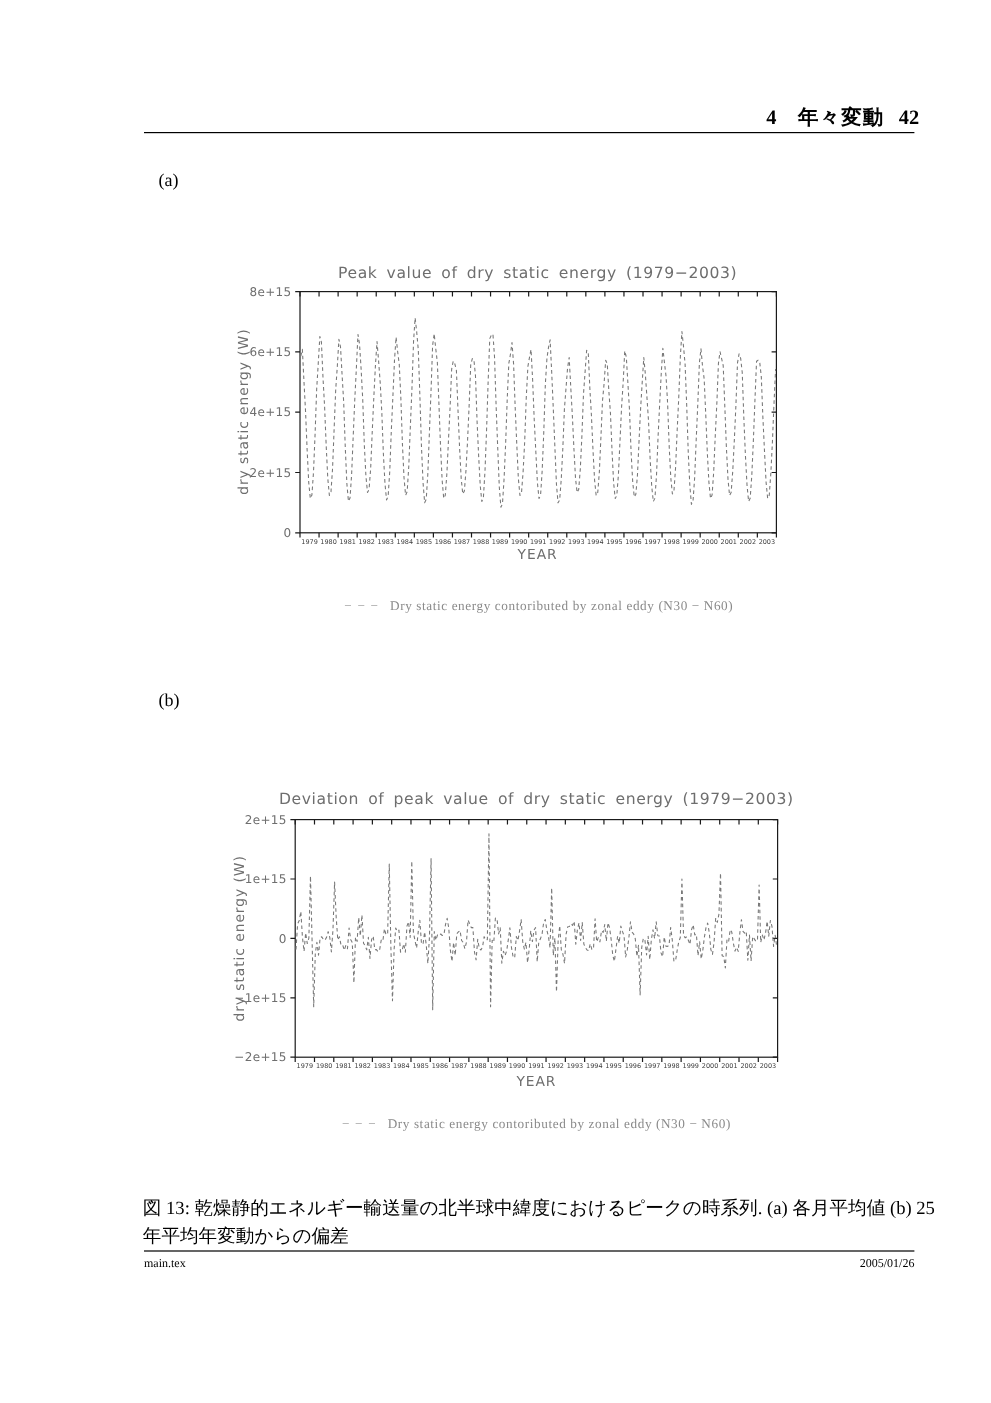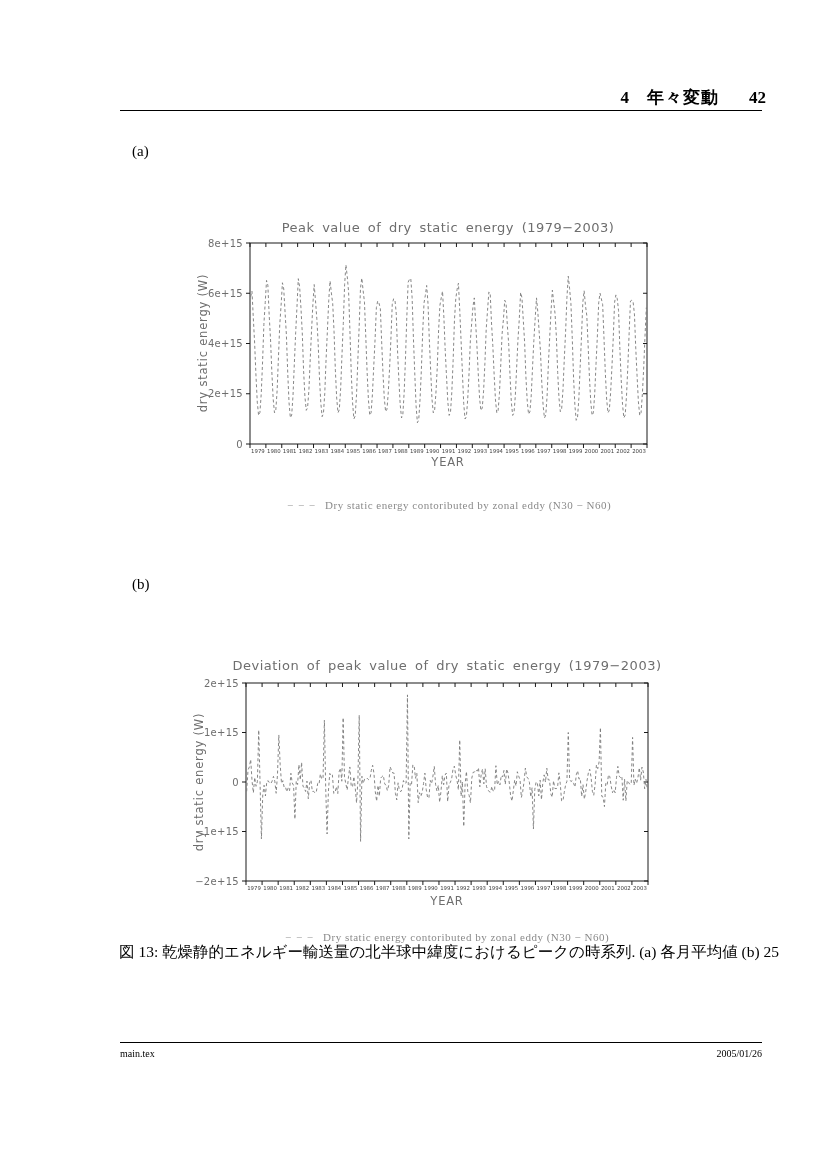--- a/index.html
+++ b/index.html
@@ -3,40 +3,40 @@
 <meta charset="utf-8">
 <style>
   html,body{margin:0;padding:0;background:#fff;}
   #page{position:relative;width:826px;height:1169px;background:#ffffff;overflow:hidden;
         font-family:"Liberation Serif","DejaVu Serif",serif;color:#000;}
   .abs{position:absolute;}
   
   #header-text{top:86px;left:120px;width:646px;height:22px;display:flex;justify-content:flex-end;
                align-items:baseline;font-weight:bold;font-size:17px;}
   #header-text .sec-num{margin-right:18px;}
-  #header-text .sec-title{margin-right:30px;letter-spacing:1px;}
+  #header-text .sec-title{margin-right:12px;letter-spacing:1px;}
   .rule{height:1px;background:#000;}
   #header-rule{top:110px;left:120px;width:642px;}
   
   .panel-label{font-size:15px;left:132px;}
   #label-a{top:143px;}
   #label-b{top:576px;}
   
   svg{overflow:visible;}
   .ct{font-family:"DejaVu Sans",sans-serif;font-size:13px;fill:#6e6e6e;letter-spacing:.5px;word-spacing:3px;}
   .ctick{font-family:"DejaVu Sans",sans-serif;font-size:10px;fill:#6e6e6e;letter-spacing:.3px;}
   .caxis{font-family:"DejaVu Sans",sans-serif;font-size:11.5px;fill:#6e6e6e;letter-spacing:.8px;}
   
   .legend{height:16px;line-height:16px;text-align:center;font-family:Liberation Serif, serif;
           font-size:11px;color:#8a8a8a;letter-spacing:.5px;white-space:nowrap;}
   .legend .dashes{color:#9a9a9a;margin-right:9px;letter-spacing:1px;}
   #legend-a{top:497px;left:190px;width:518px;}
   #legend-b{top:929px;left:188px;width:518px;}
   
-  #caption{top:940px;left:119px;width:650px;font-size:15.5px;line-height:23px;}
+  #caption{top:996px;left:119px;width:650px;font-size:15.5px;line-height:23px;}
   #caption div{white-space:nowrap;}
   
   #footer-rule{top:1042px;left:120px;width:642px;}
   #footer-row{top:1048px;left:120px;width:642px;display:flex;justify-content:space-between;
               font-size:10px;}
 </style>
 </head>
 <body>
 
 <div id="page">
@@ -137,20 +137,21 @@
         <path d="M96.67,143.32 L98.01,122.01 L99.35,119.02 L100.69,111.51 L102.03,132.92 L103.37,144.83 L104.71,129.39 L106.05,138.31 L107.39,133.70 L108.73,82.03 L110.07,135.68 L111.41,190.93 L112.75,146.73 L114.09,137.26 L115.43,147.94 L116.77,133.47 L118.11,132.65 L119.45,134.88 L120.79,135.56 L122.13,133.11 L123.47,128.39 L124.81,133.16 L126.15,145.27 L127.49,126.45 L128.83,86.97 L130.17,116.52 L131.51,135.32 L132.85,132.65 L134.19,139.59 L135.53,139.23 L136.87,143.85 L138.21,139.87 L139.55,142.65 L140.89,125.29 L142.23,134.86 L143.57,137.46 L144.91,171.13 L146.25,133.04 L147.59,136.48 L148.93,116.60 L150.27,131.95 L151.61,114.37 L152.95,138.04 L154.29,140.13 L155.63,143.51 L156.97,133.17 L158.31,150.72 L159.65,135.01 L160.99,132.09 L162.33,143.46 L163.67,143.30 L165.01,145.04 L166.35,143.64 L167.69,135.43 L169.03,136.36 L170.37,125.93 L171.71,131.08 L173.05,130.00 L174.39,72.13 L175.73,141.11 L177.07,185.97 L178.41,143.30 L179.75,125.38 L181.09,128.22 L182.43,127.11 L183.77,145.44 L185.11,144.16 L186.45,138.58 L187.79,145.47 L189.13,123.82 L190.47,120.11 L191.81,133.21 L193.15,69.65 L194.49,128.85 L195.83,135.85 L197.17,142.00 L198.51,128.58 L199.85,118.96 L201.19,137.72 L202.53,138.98 L203.87,128.62 L205.21,139.62 L206.55,154.85 L207.89,132.66 L209.23,67.17 L210.57,193.40 L211.91,128.29 L213.25,135.48 L214.59,131.08 L215.93,131.70 L217.27,130.33 L218.61,131.60 L219.95,130.78 L221.29,122.37 L222.63,117.30 L223.97,125.40 L225.31,143.77 L226.65,153.25 L227.99,137.42 L229.33,148.17 L230.67,130.13 L232.01,128.62 L233.35,127.42 L234.69,135.73 L236.03,137.47 L237.37,142.58 L238.71,137.19 L240.05,118.73 L241.39,121.91 L242.73,125.05 L244.07,125.00 L245.41,145.43 L246.75,151.87 L248.09,134.82 L249.43,142.55 L250.77,143.65 L252.11,141.16 L253.45,132.55 L254.79,135.39 L256.13,135.01 L257.47,46.88 L258.81,190.93 L260.15,135.51 L261.49,137.24 L262.83,117.04 L264.17,117.62 L265.51,130.28 L266.85,125.17 L268.19,154.63 L269.53,144.74 L270.87,148.31 L272.21,144.35 L273.55,135.40 L274.89,125.15 L276.23,141.58 L277.57,149.33 L278.91,150.18 L280.25,132.46 L281.59,135.81 L282.93,128.09 L284.27,118.32 L285.61,136.72 L286.95,142.97 L288.29,137.31 L289.63,154.33 L290.97,143.46 L292.31,127.58 L293.65,136.63 L294.99,127.14 L296.33,125.03 L297.67,153.55 L299.01,136.50 L300.35,134.38 L301.69,130.49 L303.03,120.94 L304.37,118.20 L305.71,127.09 L307.05,132.52 L308.39,141.84 L309.73,91.92 L311.07,148.27 L312.41,133.72 L313.75,178.55 L315.09,136.36 L316.43,123.45 L317.77,143.53 L319.11,147.21 L320.45,154.90 L321.79,130.16 L323.13,124.31 L324.47,124.04 L325.81,121.90 L327.15,123.12 L328.49,119.77 L329.83,138.76 L331.17,126.65 L332.51,121.10 L333.85,135.79 L335.19,120.74 L336.53,138.71 L337.87,141.74 L339.21,143.65 L340.55,144.22 L341.89,138.51 L343.23,143.11 L344.57,142.82 L345.91,117.72 L347.25,136.85 L348.59,133.47 L349.93,136.89 L351.27,127.61 L352.61,129.03 L353.95,122.48 L355.29,136.33 L356.63,120.96 L357.97,125.00 L359.31,135.04 L360.65,148.10 L361.99,153.12 L363.33,142.56 L364.67,132.16 L366.01,138.00 L367.35,123.76 L368.69,128.18 L370.03,131.76 L371.37,149.49 L372.71,143.62 L374.05,133.58 L375.39,120.10 L376.73,128.80 L378.07,130.42 L379.41,134.28 L380.75,149.00 L382.09,139.70 L383.43,181.03 L384.77,141.54 L386.11,133.93 L387.45,135.49 L388.79,147.82 L390.13,132.15 L391.47,151.67 L392.81,134.71 L394.15,126.87 L395.49,134.08 L396.83,120.15 L398.17,131.83 L399.51,131.93 L400.85,146.07 L402.19,149.26 L403.53,132.78 L404.87,140.47 L406.21,140.67 L407.55,139.68 L408.89,124.85 L410.23,135.27 L411.57,152.79 L412.91,153.00 L414.25,144.31 L415.59,137.02 L416.93,133.26 L418.27,84.50 L419.61,131.30 L420.95,133.51 L422.29,132.58 L423.63,135.52 L424.97,139.04 L426.31,126.69 L427.65,122.70 L428.99,131.07 L430.33,130.51 L431.67,148.44 L433.01,136.77 L434.35,151.19 L435.69,143.77 L437.03,132.77 L438.37,124.80 L439.71,121.27 L441.05,129.21 L442.39,143.32 L443.73,147.28 L445.07,136.99 L446.41,117.06 L447.75,120.61 L449.09,113.96 L450.43,79.55 L451.77,148.38 L453.11,149.07 L454.45,158.55 L455.79,135.37 L457.13,137.15 L458.47,126.73 L459.81,128.76 L461.15,137.98 L462.49,144.61 L463.83,141.47 L465.17,144.85 L466.51,129.68 L467.85,118.40 L469.19,128.10 L470.53,129.66 L471.87,128.12 L473.21,152.20 L474.55,131.15 L475.89,152.90 L477.23,132.45 L478.57,134.40 L479.91,136.51 L481.25,135.03 L482.59,89.45 L483.93,137.28 L485.27,131.18 L486.61,135.31 L487.95,129.57 L489.29,119.71 L490.63,132.14 L491.97,119.07 L493.31,123.98 L494.65,140.70 L495.99,131.39 L497.33,141.45 " fill="none" stroke="#787878" stroke-width="0.9" stroke-dasharray="3 2.5" stroke-linejoin="round"></path>
       </g>
   </svg>
 
   <div class="abs legend" id="legend-b">
     <span class="dashes">− − −</span><span>Dry static energy contoributed by zonal eddy (N30 − N60)</span>
   </div>
 
   <div class="abs" id="caption">
     <div>図 13: 乾燥静的エネルギー輸送量の北半球中緯度におけるピークの時系列. (a) 各月平均値 (b) 25</div>
+    <div>年平均年変動からの偏差</div>
   </div>
 
   <div class="abs rule" id="footer-rule"></div>
   <div class="abs" id="footer-row">
     <span>main.tex</span>
     <span>2005/01/26</span>
   </div>
 
 </div>
 

